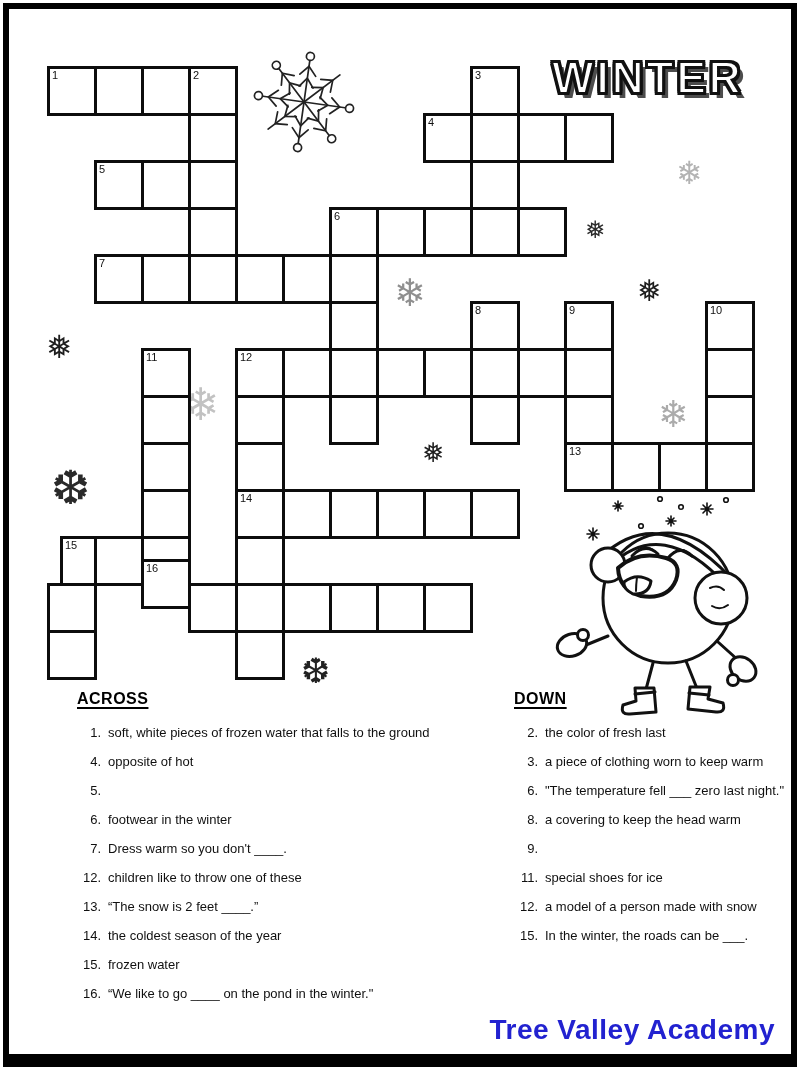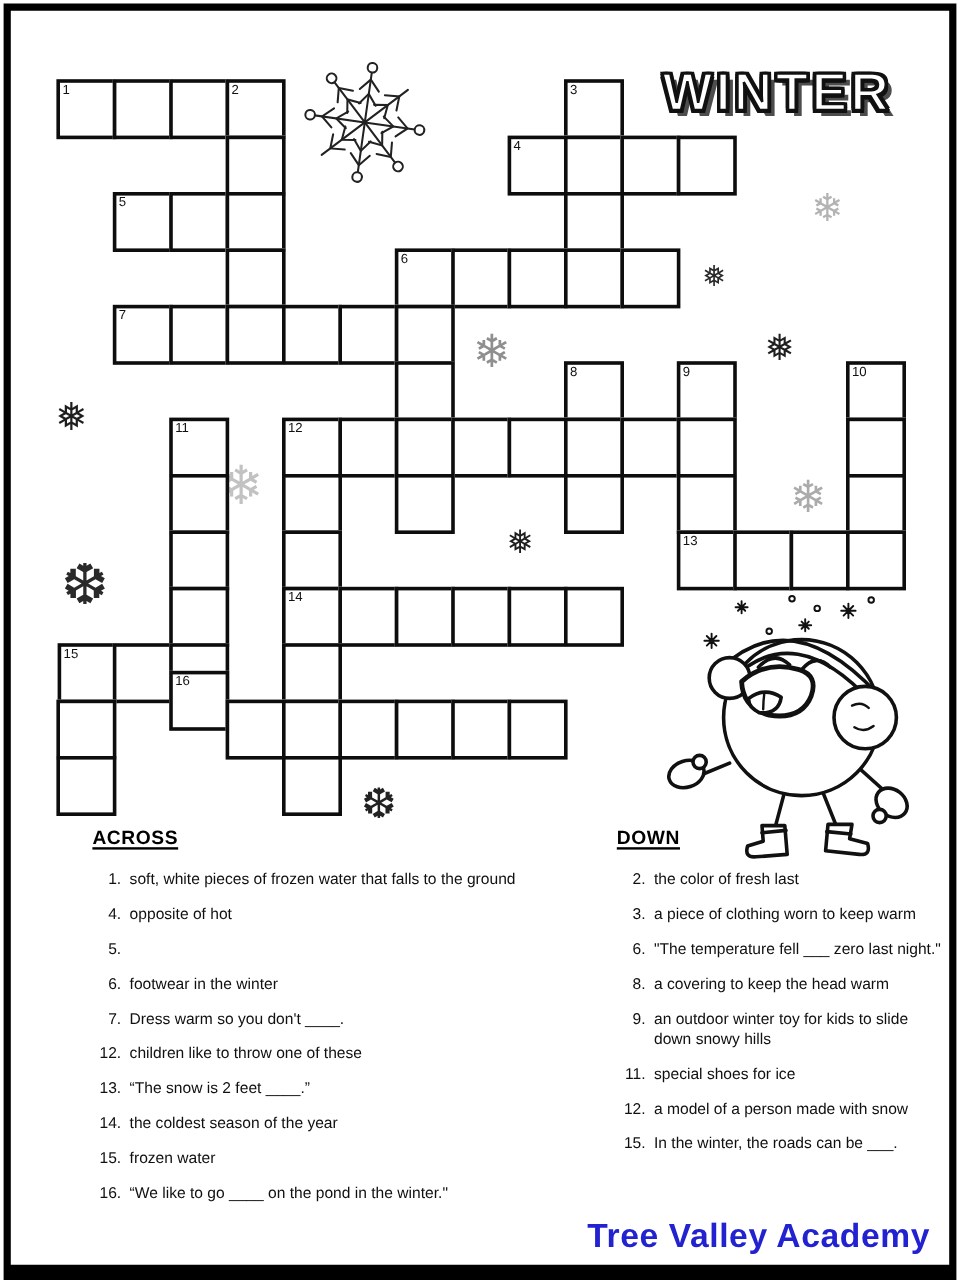--- a/index.html
+++ b/index.html
@@ -136,21 +136,21 @@
     <div class="cell" style="left: 705px; top: 442px; border-color: rgb(13, 13, 13);"></div>
     <div class="cell" style="left: 141px; top: 489px; border-color: rgb(13, 13, 13);"></div>
     <div class="cell" style="left: 235px; top: 489px; border-color: rgb(13, 13, 13);">
       <span class="num">14</span>
     </div>
     <div class="cell" style="left: 282px; top: 489px; border-color: rgb(13, 13, 13);"></div>
     <div class="cell" style="left: 329px; top: 489px; border-color: rgb(13, 13, 13);"></div>
     <div class="cell" style="left: 376px; top: 489px; border-color: rgb(13, 13, 13);"></div>
     <div class="cell" style="left: 423px; top: 489px; border-color: rgb(13, 13, 13);"></div>
     <div class="cell" style="left: 470px; top: 489px; border-color: rgb(13, 13, 13);"></div>
-    <div class="cell" style="left: 48px; top: 536px; border-color: rgb(13, 13, 13); text-align: center;">
+    <div class="cell" style="left: 60px; top: 536px; border-color: rgb(13, 13, 13); text-align: center;">
       <span class="num">15</span>
     </div>
     <div class="cell" style="left: 94px; top: 536px; border-color: rgb(13, 13, 13);"></div>
     <div class="cell" style="left: 141px; top: 536px; border-color: rgb(13, 13, 13);"></div>
     <div class="cell" style="left: 235px; top: 536px; border-color: rgb(13, 13, 13);"></div>
     <div class="cell" style="left: 47px; top: 583px; border-color: rgb(13, 13, 13);"></div>
     <div class="cell" style="left: 141px; top: 559px; border-color: rgb(13, 13, 13);">
       <span class="num">16</span>
     </div>
     <div class="cell" style="left: 188px; top: 583px; border-color: rgb(13, 13, 13);"></div>
@@ -313,22 +313,20 @@
       <li class="clue">
         <span class="cnum">6.</span>
         <span class="ctext">"The temperature fell ___ zero last night."</span>
       </li>
       <li class="clue">
         <span class="cnum">8.</span>
         <span class="ctext">a covering to keep the head warm</span>
       </li>
       <li class="clue">
         <span class="cnum">9.</span>
-        <span class="ctext">an outdoor winter toy for kids to slide
-down snowy hills</span>
       </li>
       <li class="clue">
         <span class="cnum">11.</span>
         <span class="ctext">special shoes for ice</span>
       </li>
       <li class="clue">
         <span class="cnum">12.</span>
         <span class="ctext">a model of a person made with snow</span>
       </li>
       <li class="clue">

